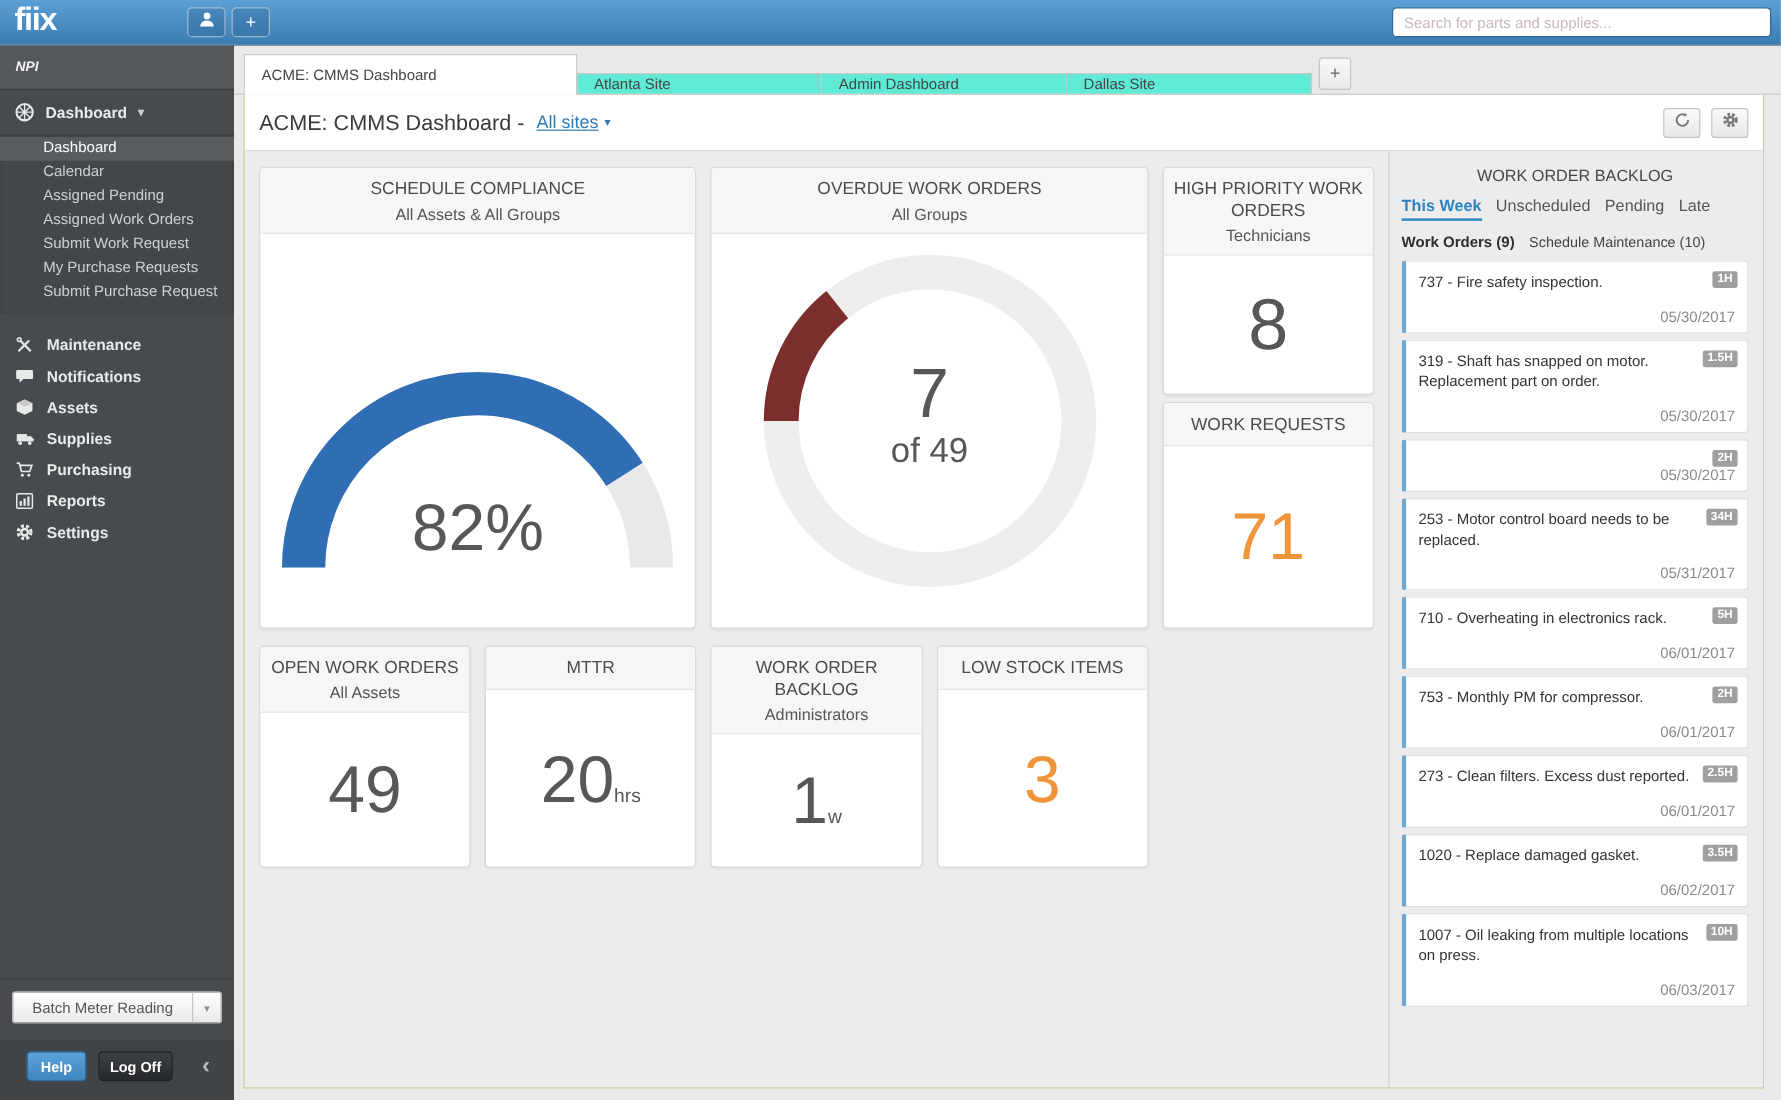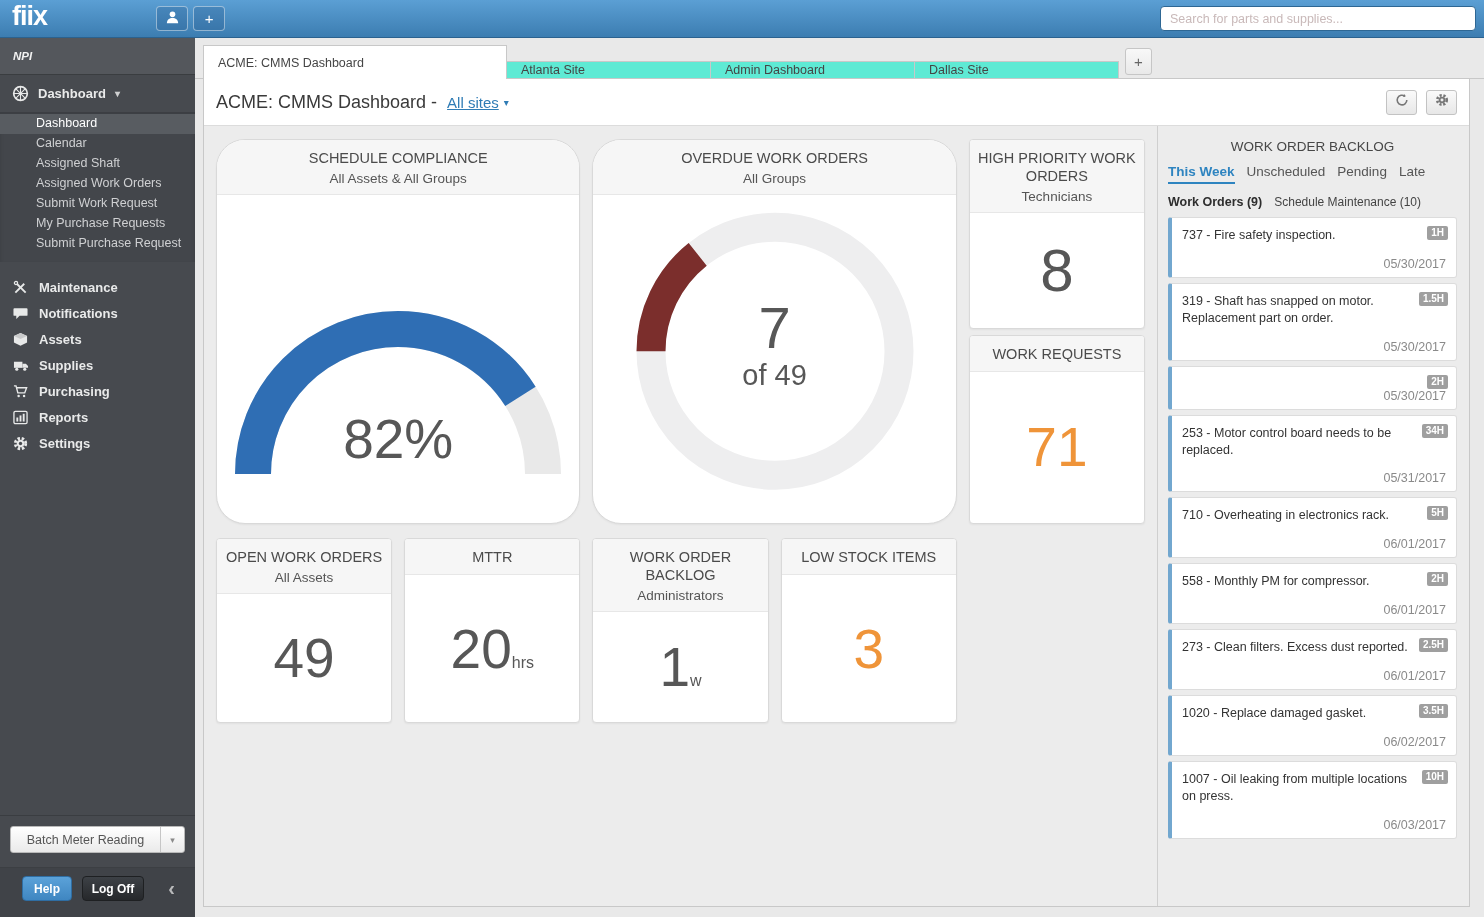--- a/index.html
+++ b/index.html
@@ -63,21 +63,21 @@
 
   
   .main { position:absolute; left:195px; top:38px; width:1289px; height:879px;
     background:#e9e9e9; }
   .tabstrip { display:flex; align-items:flex-end; padding:7px 14px 0 8px;
     height:41px; border-bottom:1px solid #c8c8c8; position:relative; }
   .tab { height:17px; display:flex; align-items:center; padding:0 14px;
     font-size:12.5px; color:#454545; background:#5eead4; border:1px solid #c8c8c8;
     border-bottom:none; cursor:pointer; margin-right:-1px; position:relative; }
   .tab.active { background:#fff; z-index:2; height:34px; margin-bottom:-1px; }
-  .tab-0 { width:304px; } .tab-1,.tab-2 { width:205px; } .tab-3 { width:205px; }
+  .tab-0 { width:278px; } .tab-1,.tab-2 { width:205px; } .tab-3 { width:205px; }
   .tab-add { width:27px; height:27px; margin:0 0 3px 7px; border:1px solid #c6c6c6;
     border-radius:3px; background:linear-gradient(#f8f8f8,#e9e9e9); display:flex;
     align-items:center; justify-content:center; font-size:15px; color:#666; cursor:pointer; }
 
   .container { margin:0 14px 9px 8px; height:828px; background:#fde047;
     border:1px solid #c8c8c8; border-top:none; display:flex; flex-direction:column; }
   .page-head { height:46px; display:flex; align-items:center; padding:0 12px;
     background:#fff; }
   .page-title { font-size:18px; color:#3a3a3a; }
   .site-link { font-size:15px; color:#2f7cb5; text-decoration:underline;
@@ -90,21 +90,21 @@
 
   .content-row { flex:1; display:flex; background:#ececec; border-top:1px solid #dcdcdc; min-height:0; }
 
   
   .dash { flex:1; padding:13px 12px; display:grid;
     grid-template-columns:repeat(5, 1fr); grid-template-rows:385px 185px;
     gap:14px 12px; min-width:0; }
   .card { background:#fff; border:1px solid #d9d9d9; border-radius:4px;
     box-shadow:0 1px 2px rgba(0,0,0,.05); display:flex; flex-direction:column;
     overflow:hidden; }
-  .span2 { grid-column:span 2;border-radius:29px; }
+  .span2 { grid-column:span 2; }
   .stackcol { display:flex; flex-direction:column; gap:6px; }
   .stackcol .card { flex:1; }
   .card-head { background:#f6f6f6; border-bottom:1px solid #e7e7e7;
     padding:9px 8px 8px; text-align:center; }
   .card-title { font-size:14.5px; color:#4b4b4b; line-height:1.25; }
   .card-sub { font-size:13.5px; color:#555; margin-top:4px; }
   .card-body { flex:1; position:relative; }
 
   .gauge-wrap { position:absolute; left:50%; bottom:42px; transform:translateX(-50%); }
   .gauge-value { position:absolute; left:0; right:0; bottom:52px; text-align:center;
@@ -175,21 +175,21 @@
           <path d="M8 1.6V14.4 M1.6 8H14.4 M3.5 3.5l9 9 M12.5 3.5l-9 9" stroke-width="1"></path>
         </svg>
     </span>
     <span>Dashboard</span>
     <span class="caret">▾</span>
   </div>
 
   <div class="submenu">
     <div class="submenu-item selected">Dashboard</div>
     <div class="submenu-item">Calendar</div>
-    <div class="submenu-item">Assigned Shaft</div>
+    <div class="submenu-item">Assigned Pending</div>
     <div class="submenu-item">Assigned Work Orders</div>
     <div class="submenu-item">Submit Work Request</div>
     <div class="submenu-item">My Purchase Requests</div>
     <div class="submenu-item">Submit Purchase Request</div>
   </div>
 
   <div class="nav-items">
     <div class="nav-item">
       <span class="nav-icon">
         <svg class="icon" width="15" height="15" viewBox="0 0 16 16" stroke-width="2">
@@ -450,21 +450,21 @@
             <div class="wo-text">253 - Motor control board needs to be replaced.</div>
             <div class="wo-badge">34H</div>
             <div class="wo-date">05/31/2017</div>
           </div>
           <div class="wo-item">
             <div class="wo-text">710 - Overheating in electronics rack.</div>
             <div class="wo-badge">5H</div>
             <div class="wo-date">06/01/2017</div>
           </div>
           <div class="wo-item">
-            <div class="wo-text">558 - Monthly PM for compressor.</div>
+            <div class="wo-text">753 - Monthly PM for compressor.</div>
             <div class="wo-badge">2H</div>
             <div class="wo-date">06/01/2017</div>
           </div>
           <div class="wo-item">
             <div class="wo-text">273 - Clean filters. Excess dust reported.</div>
             <div class="wo-badge">2.5H</div>
             <div class="wo-date">06/01/2017</div>
           </div>
           <div class="wo-item">
             <div class="wo-text">1020 - Replace damaged gasket.</div>

